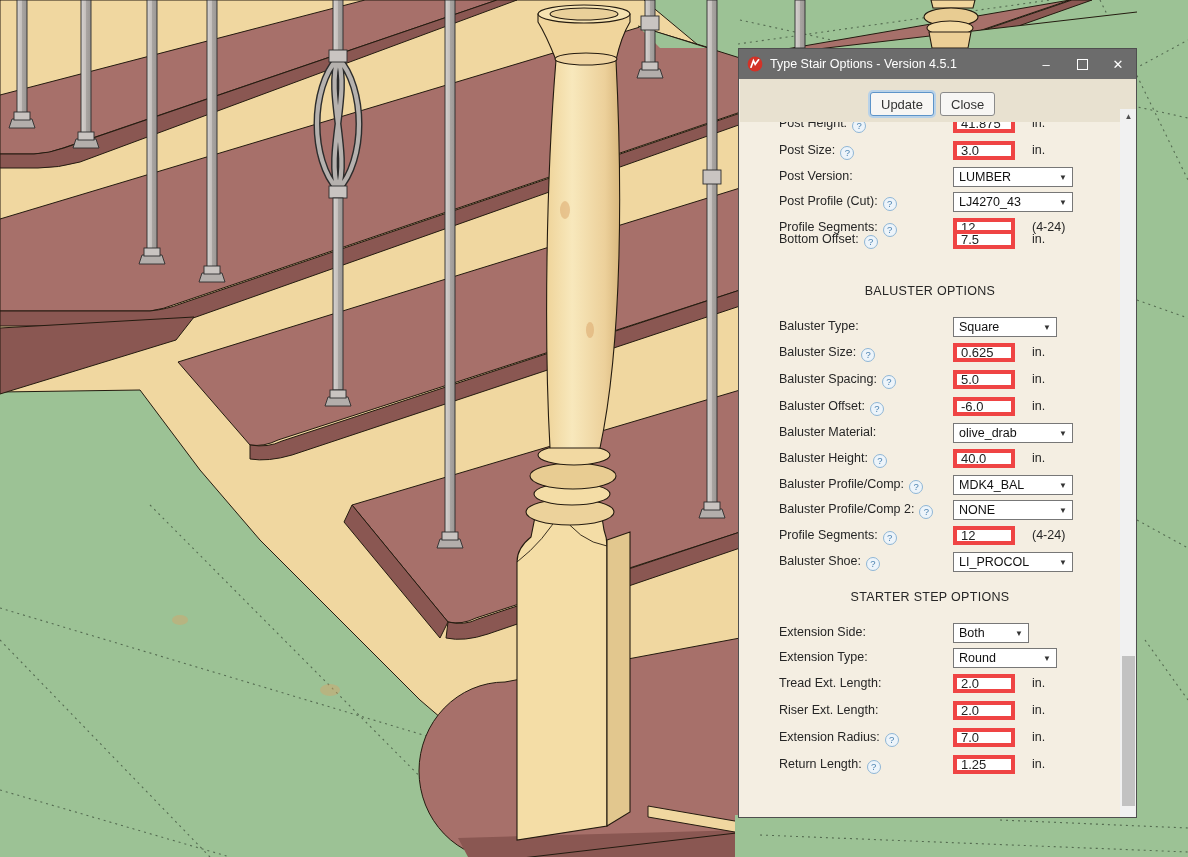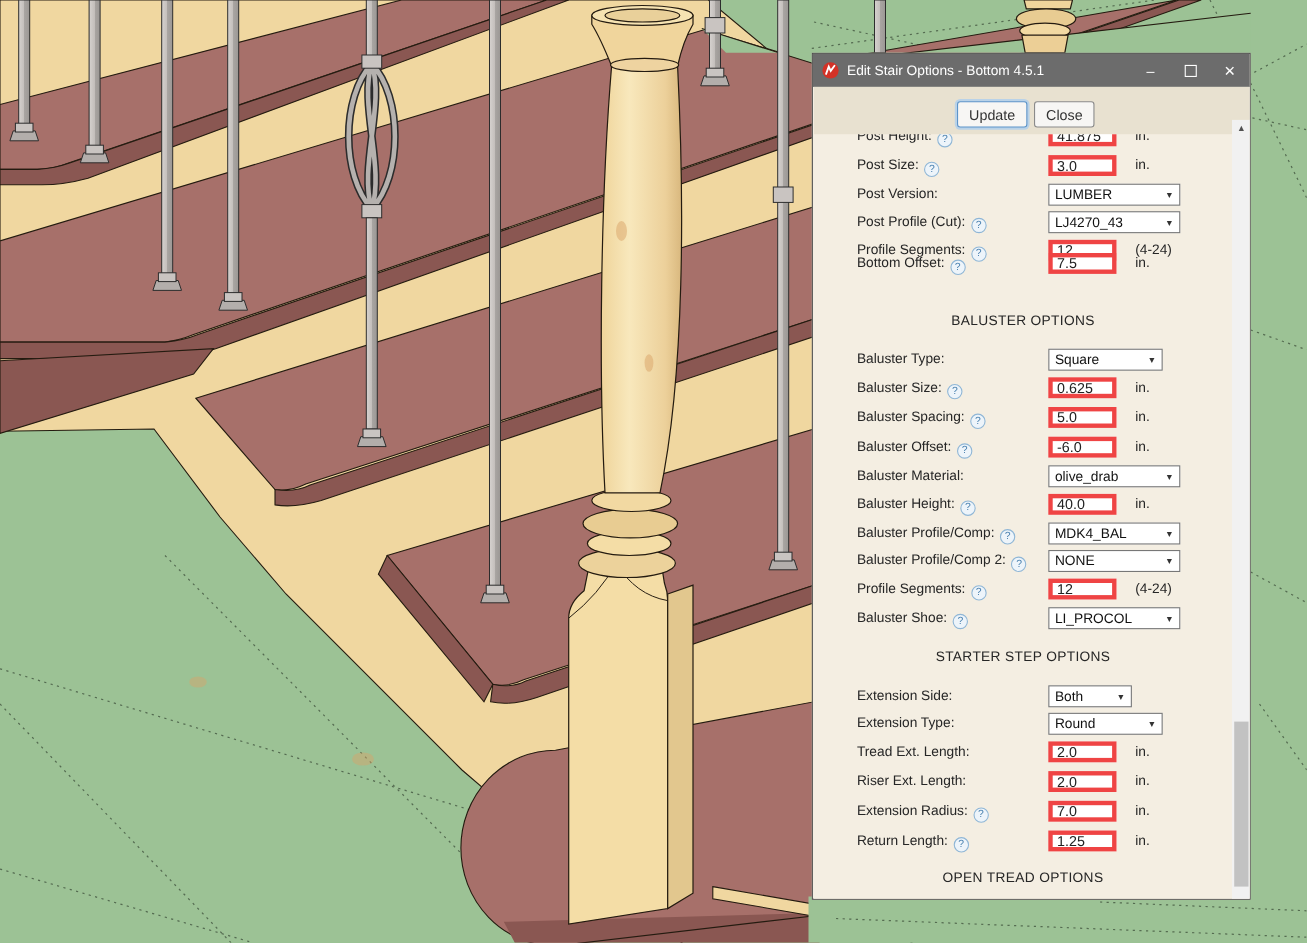--- a/index.html
+++ b/index.html
@@ -220,21 +220,21 @@
   </g>
 </svg>
 </div>
 
 <div id="dialog">
   <div id="titlebar">
     <svg id="title-icon" viewBox="0 0 16 16">
       <circle cx="8" cy="8" r="7.4" fill="#d33227"></circle>
       <path d="M4,11.2 L6.4,4.6 L8.2,8.4 L11.6,3.8" fill="none" stroke="#fff" stroke-width="1.7" stroke-linecap="round"></path>
     </svg>
-    <span id="title-text">Edit Stair Options - Bottom 4.5.1</span>
+    <span id="title-text">Type Stair Options - Version 4.5.1</span>
     <div id="win-btns">
       <span class="winbtn">–</span>
       <span class="winbtn">
           <span class="sq"></span>
         </span>
       <span class="winbtn">✕</span>
     </div>
   </div>
 
   <div id="client">
@@ -366,21 +366,20 @@
         <div class="row" style="top: 604px;">
           <span class="lbl">Extension Radius:<span class="help">?</span></span>
           <input class="tin" value="7.0" style="">
           <span class="unit">in.</span>
         </div>
         <div class="row" style="top: 631px;">
           <span class="lbl">Return Length:<span class="help">?</span></span>
           <input class="tin" value="1.25" style="">
           <span class="unit">in.</span>
         </div>
-        <div class="sechdr" style="top: 669px;">OPEN TREAD OPTIONS</div>
       </div>
 
     <div id="vsb" class="sb-track">
       <span class="sb-arrow" style="top:0;">▲</span>
       <div id="vthumb" class="sb-thumb"></div>
 
     </div>
 
   </div>
 </div>

